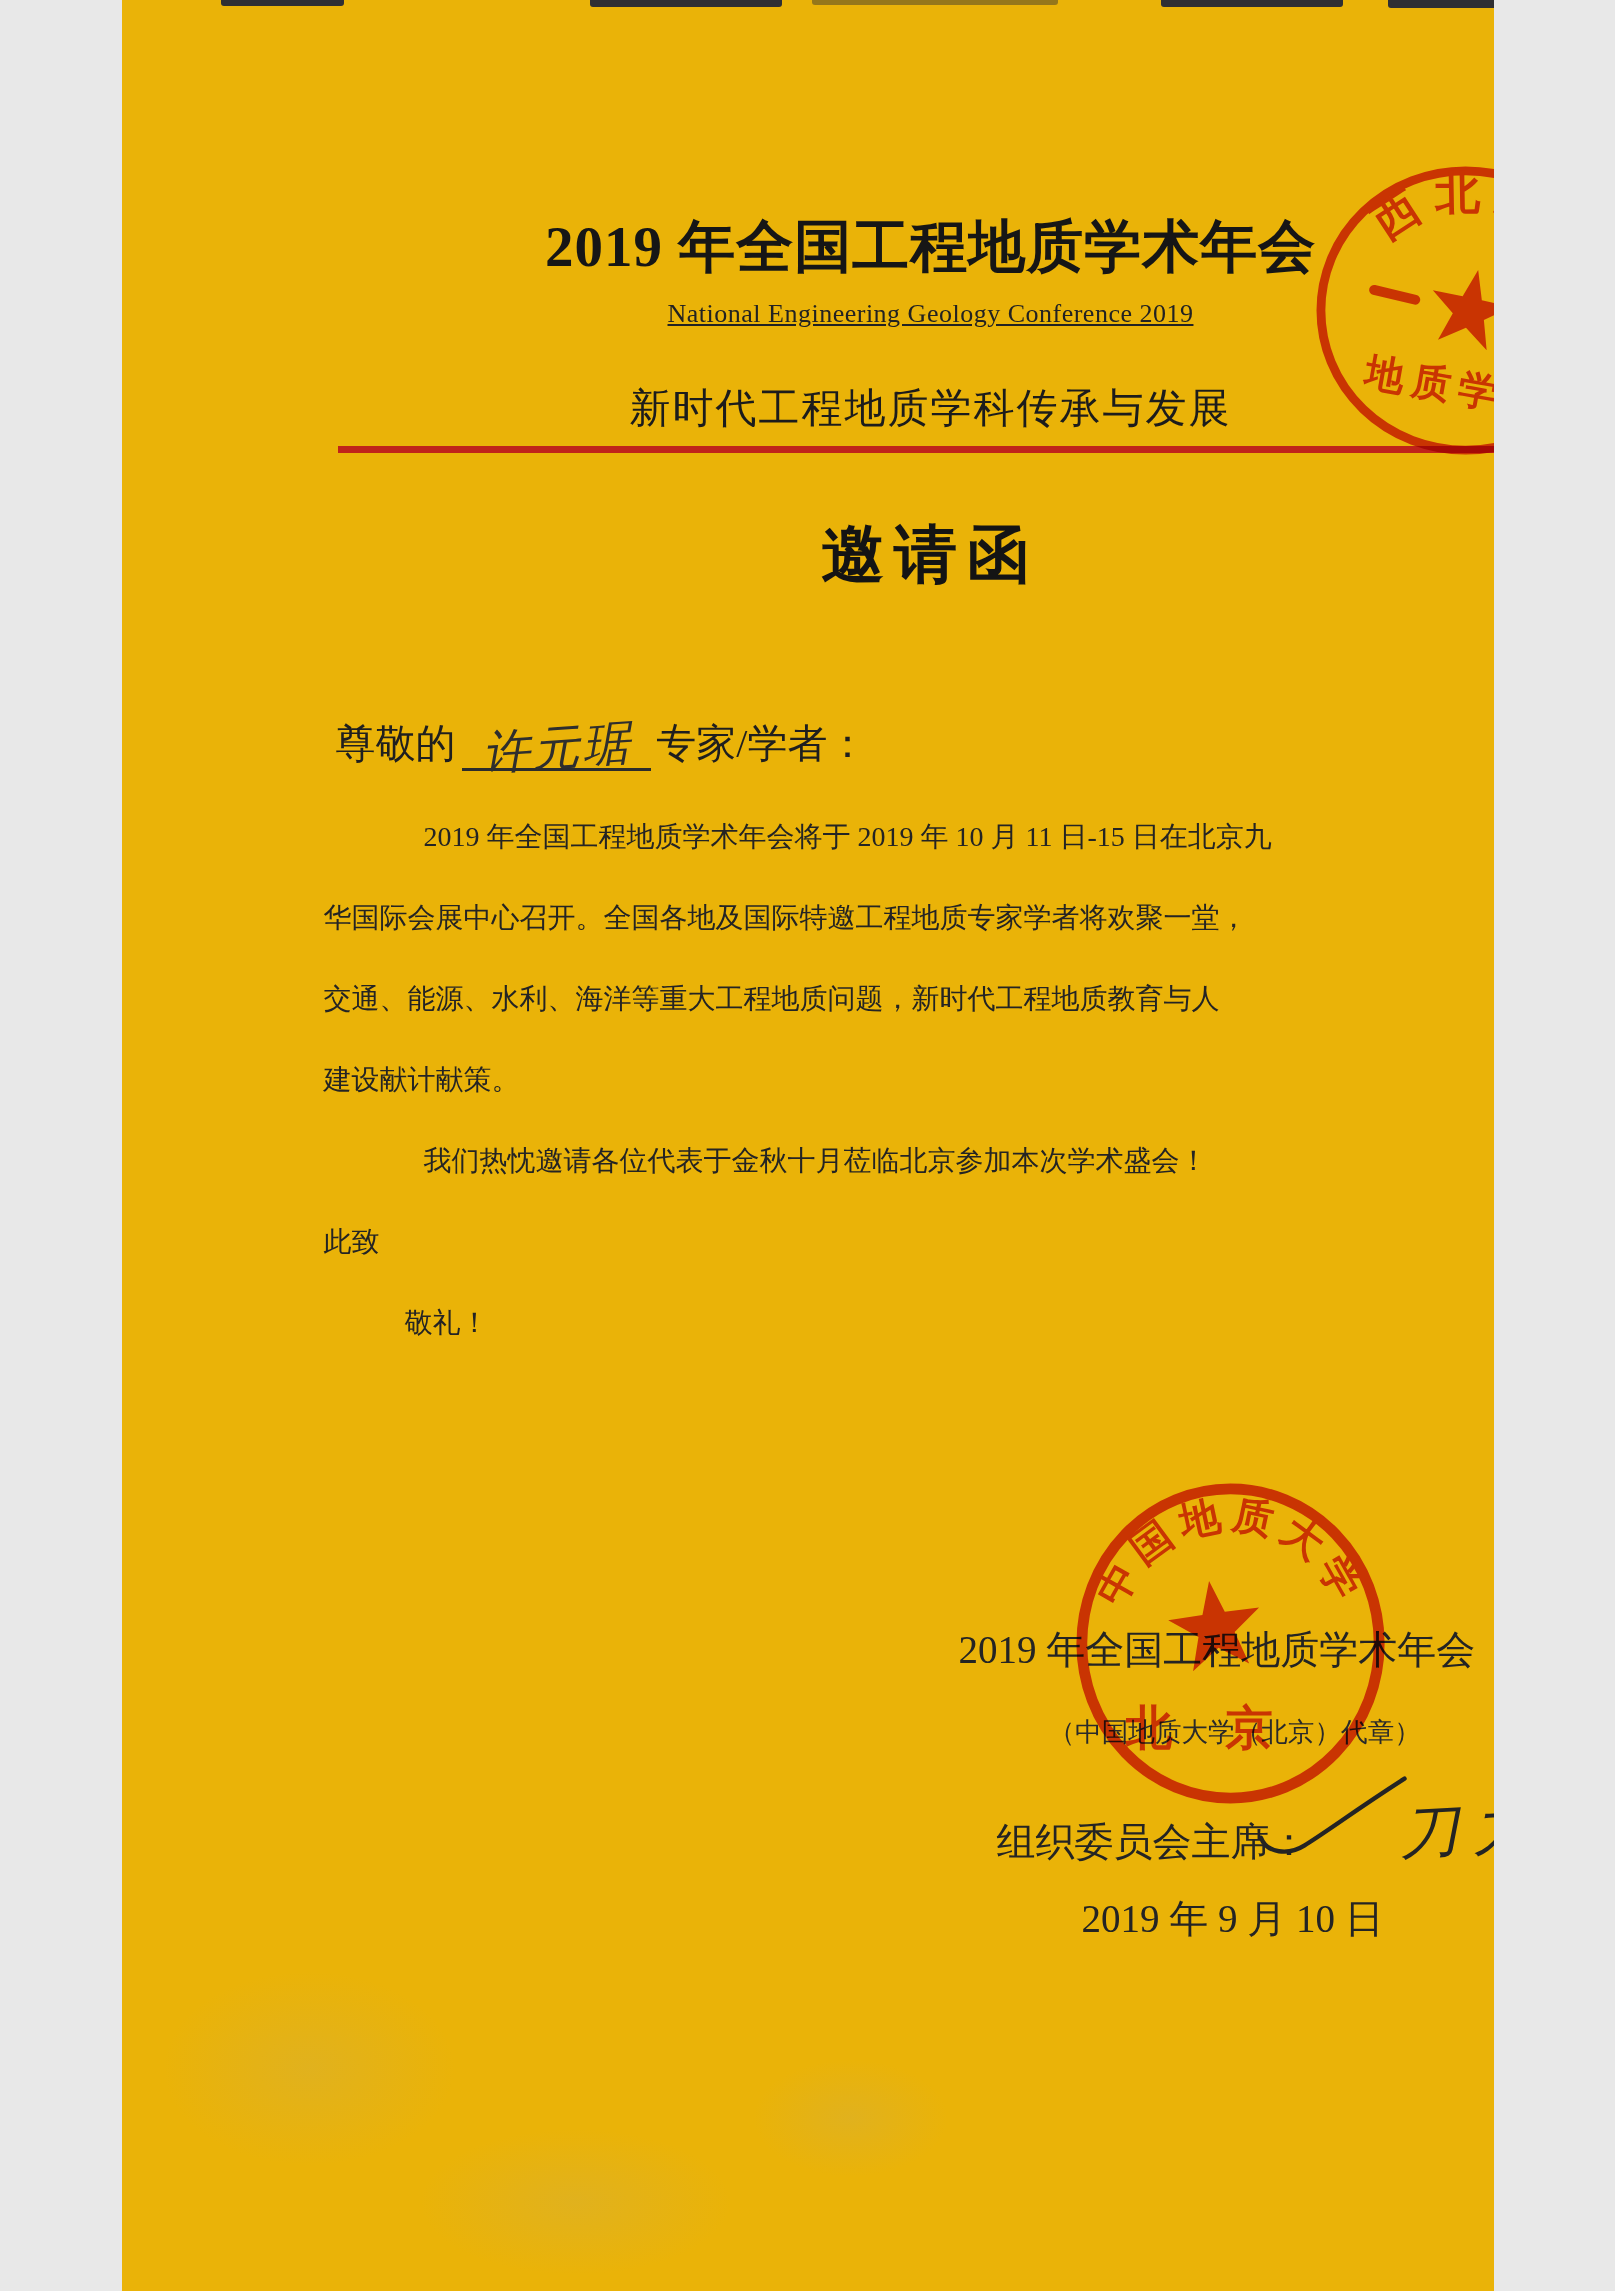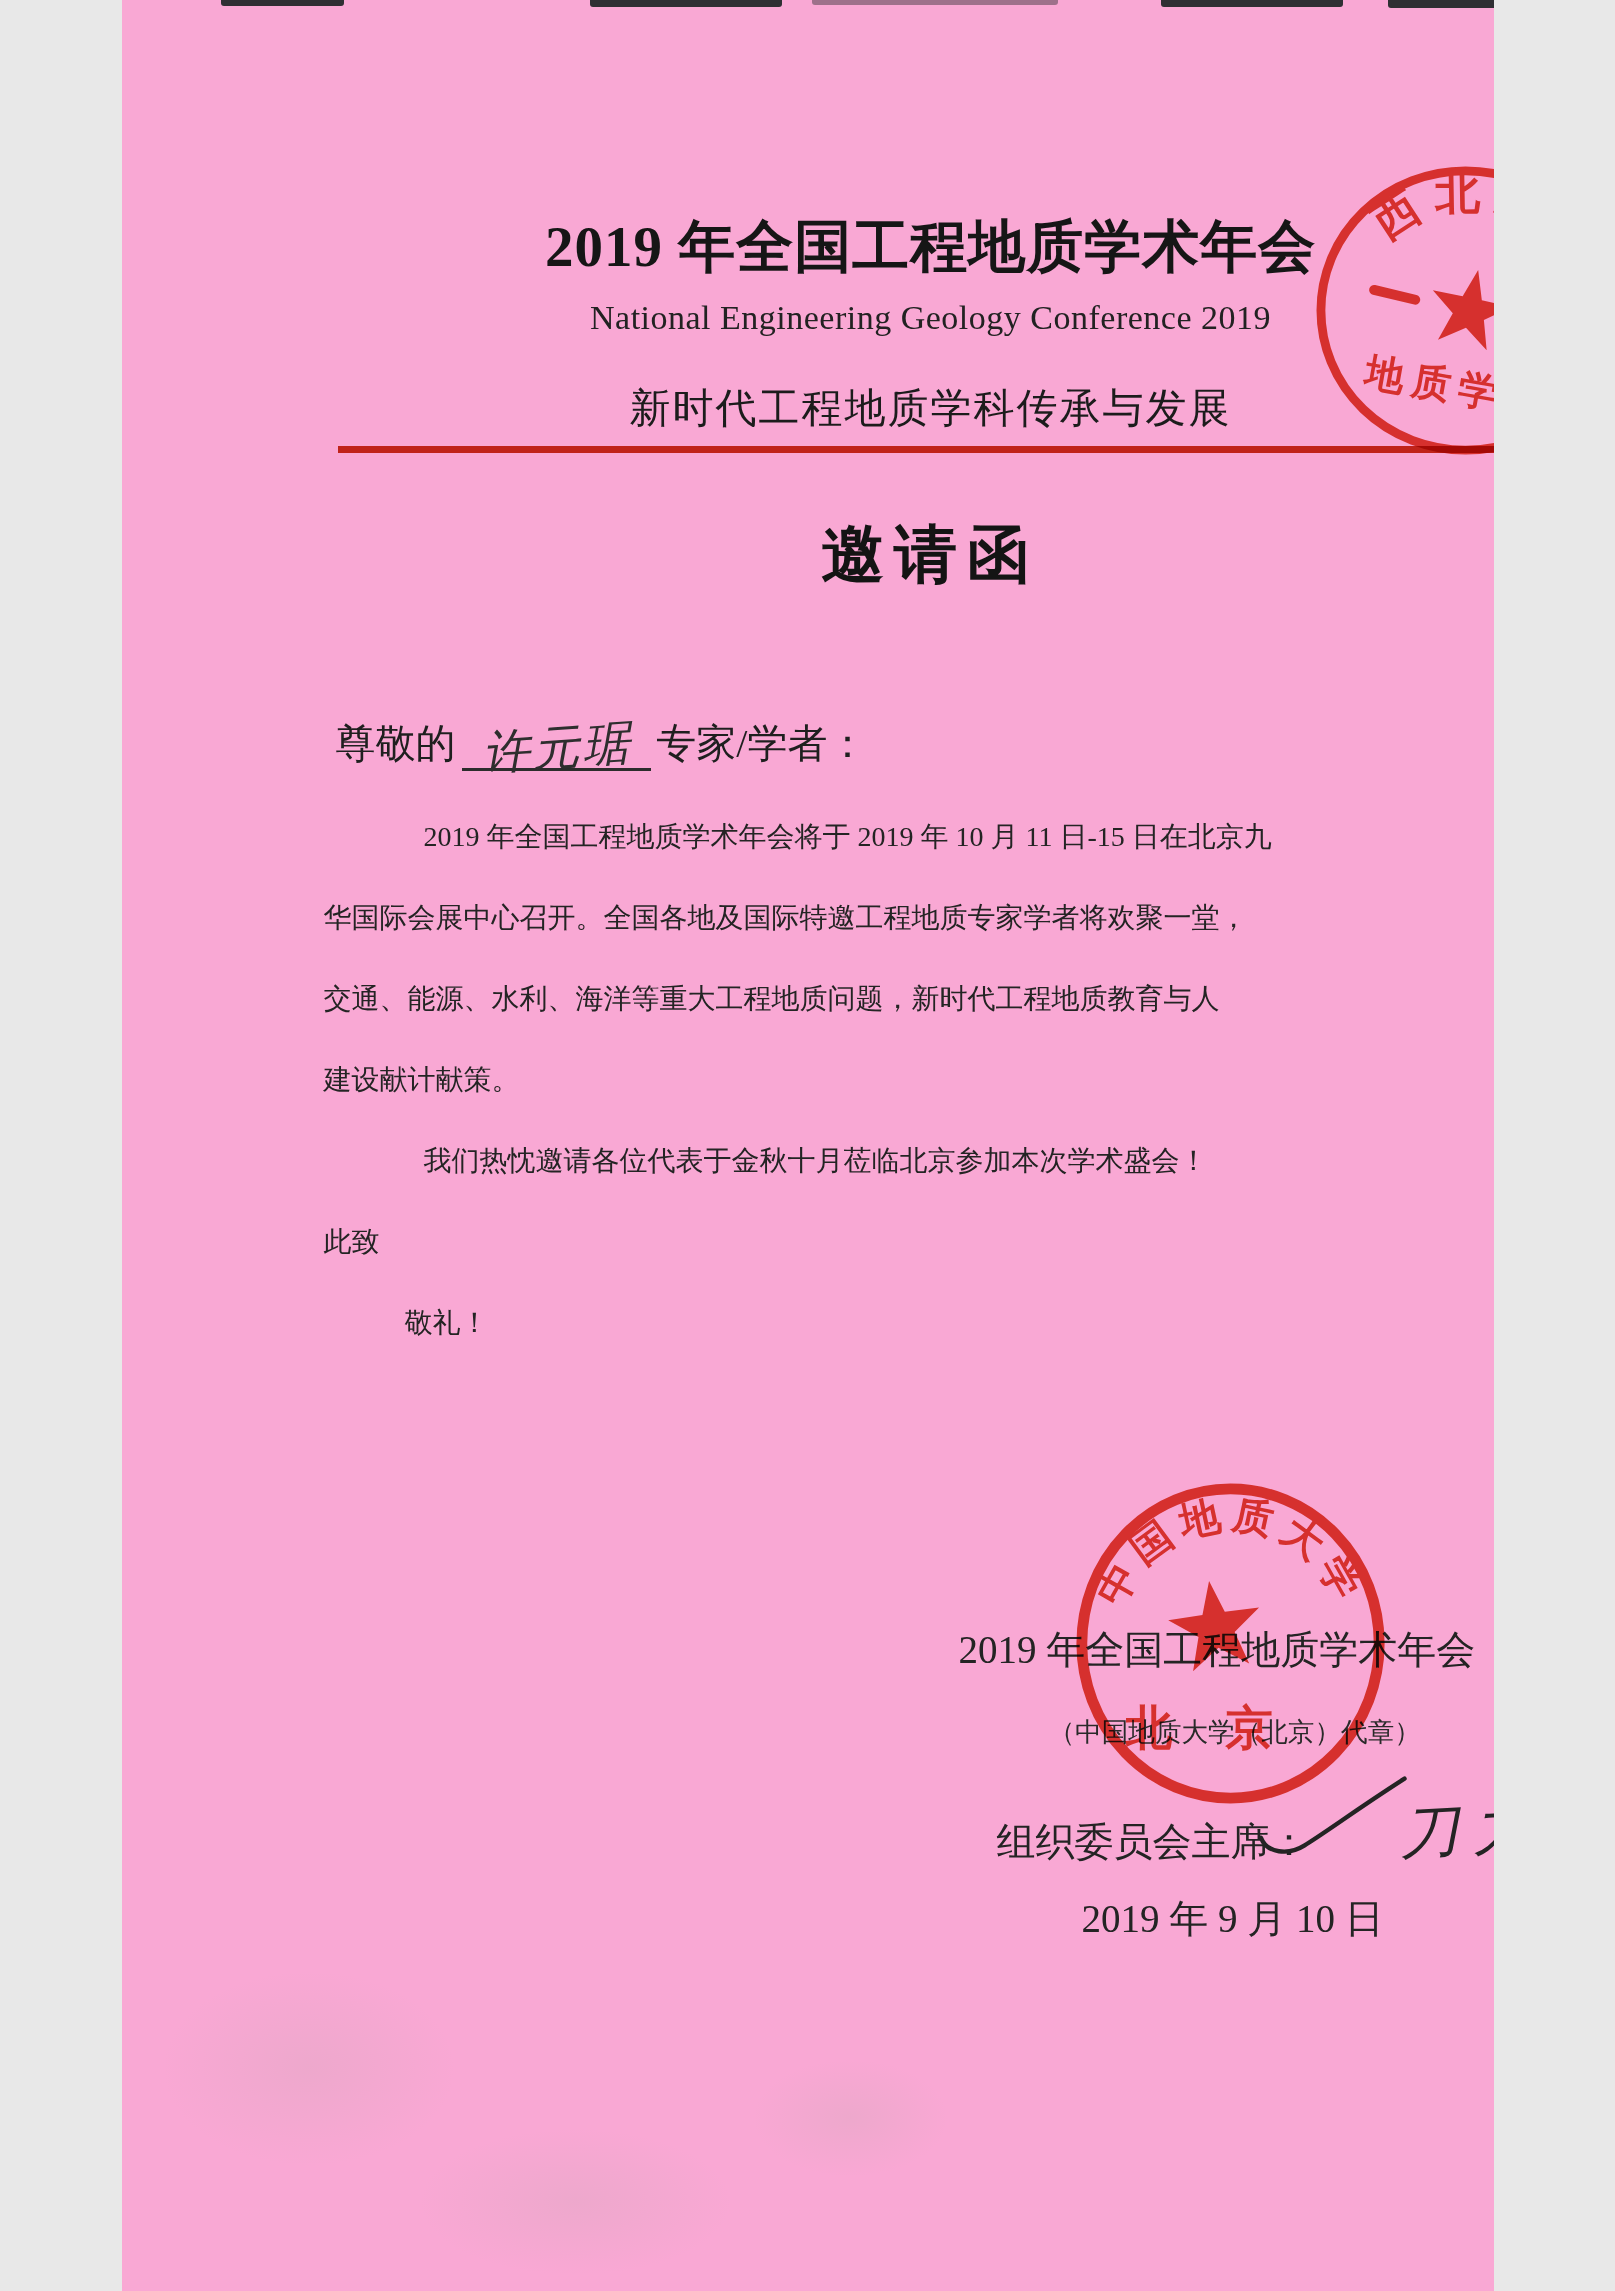--- a/index.html
+++ b/index.html
@@ -1,32 +1,32 @@
 <!DOCTYPE html>
 <html><head>
 <meta charset="utf-8">
 <style>
   html,body{margin:0;padding:0;background:#e8e8e8;}
   .page{
     position:relative;
     width:1372px;height:2291px;
     margin:0 auto;
-    background:#f9a8d4;
+    background:#eab308;
     overflow:hidden;
     font-family:"Liberation Serif","DejaVu Serif",serif;
     color:#1f1f1f;
   }
   
   .edge-mark{position:absolute;top:0;background:#2f2f33;border-radius:0 0 3px 3px;}
   .smudge{position:absolute;border-radius:50%;
     background:radial-gradient(ellipse at center, rgba(168,168,158,0.14), rgba(168,168,158,0) 70%);}
   
   .content-col{position:absolute;left:202px;width:1214px;text-align:center;}
   .main-title{top:209px;font-size:57px;font-weight:600;letter-spacing:1px;color:#161616;white-space:nowrap;}
-  .subtitle-en{top:299px;font-size:34px;color:#222;letter-spacing:0.5px;}
+  .subtitle-en{top:299px;font-size:26px;color:#222;letter-spacing:0.5px;text-decoration:underline;}
   .theme-zh{top:381px;font-size:41px;letter-spacing:2px;color:#1c1c1c;white-space:nowrap;}
   .red-rule{position:absolute;left:216px;top:446px;width:1200px;height:6.9px;background:#c0231a;}
   .letter-heading{top:512px;font-size:63px;font-weight:bold;letter-spacing:9.9px;
     font-family:"Liberation Sans","DejaVu Sans",sans-serif;color:#141414;text-align:center;}
   
   .salutation{position:absolute;left:214px;top:711px;font-size:40px;white-space:nowrap;}
   .name-line{display:inline-block;width:189px;margin:0 4.9px 0 6.9px;border-bottom:3px solid #2c2c2c;
     text-align:center;vertical-align:bottom;height:57px;}
   .name-hand{display:inline-block;font-size:47px;font-style:italic;letter-spacing:3px;color:#2e2e2e;
     transform:rotate(-4deg) translateY(5.9px);}

